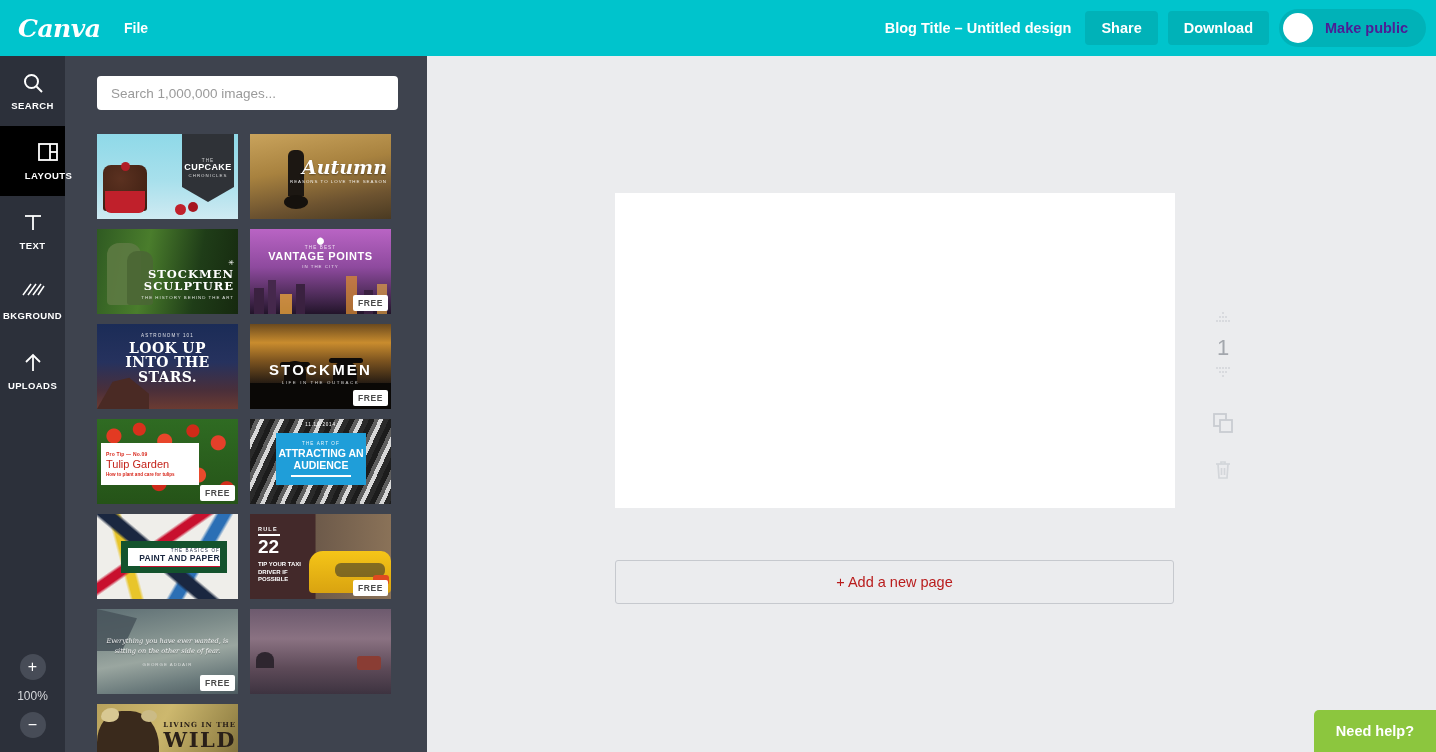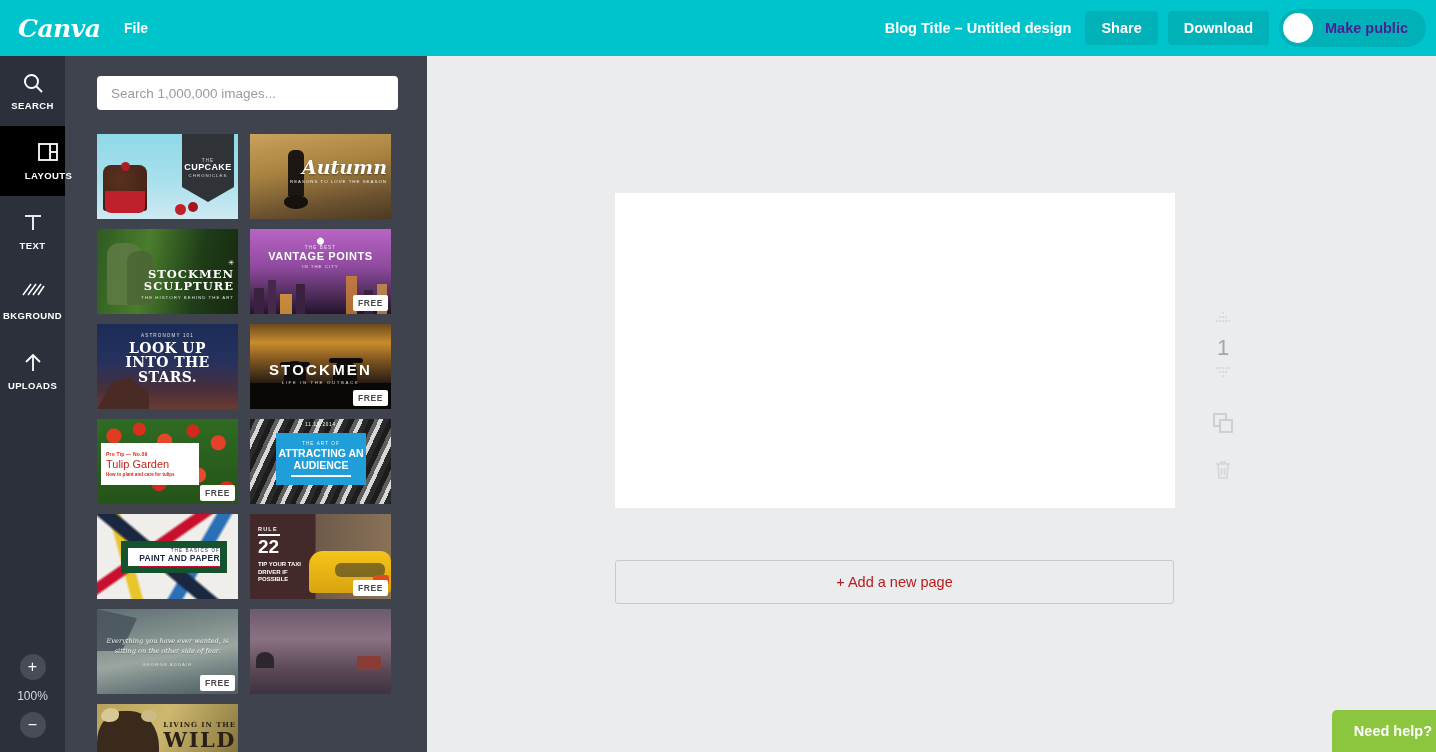--- a/index.html
+++ b/index.html
@@ -168,21 +168,21 @@
   .pt-num { color: #a3a7ad; font-size: 22px; margin: 4px 0; }
   .pt-icon { cursor: pointer; display: block; }
   .pt-arrow { opacity: .55; }
 
   .need-help {
     position: absolute; right: 0px; bottom: 0px;
     background: #8cc63e; color: #fff;
     border: none; border-top-left-radius: 5px;
     font-family: "Liberation Sans", sans-serif;
     font-size: 14.5px; font-weight: 600;
-    padding: 13px 4px 13px 22px;
+    padding: 13px 22px 13px 22px;
     cursor: pointer;
   }
 </style>
 </head>
 <body>
 
 <div class="app">
 
   <div class="header">
     <div class="logo">Canva</div>

